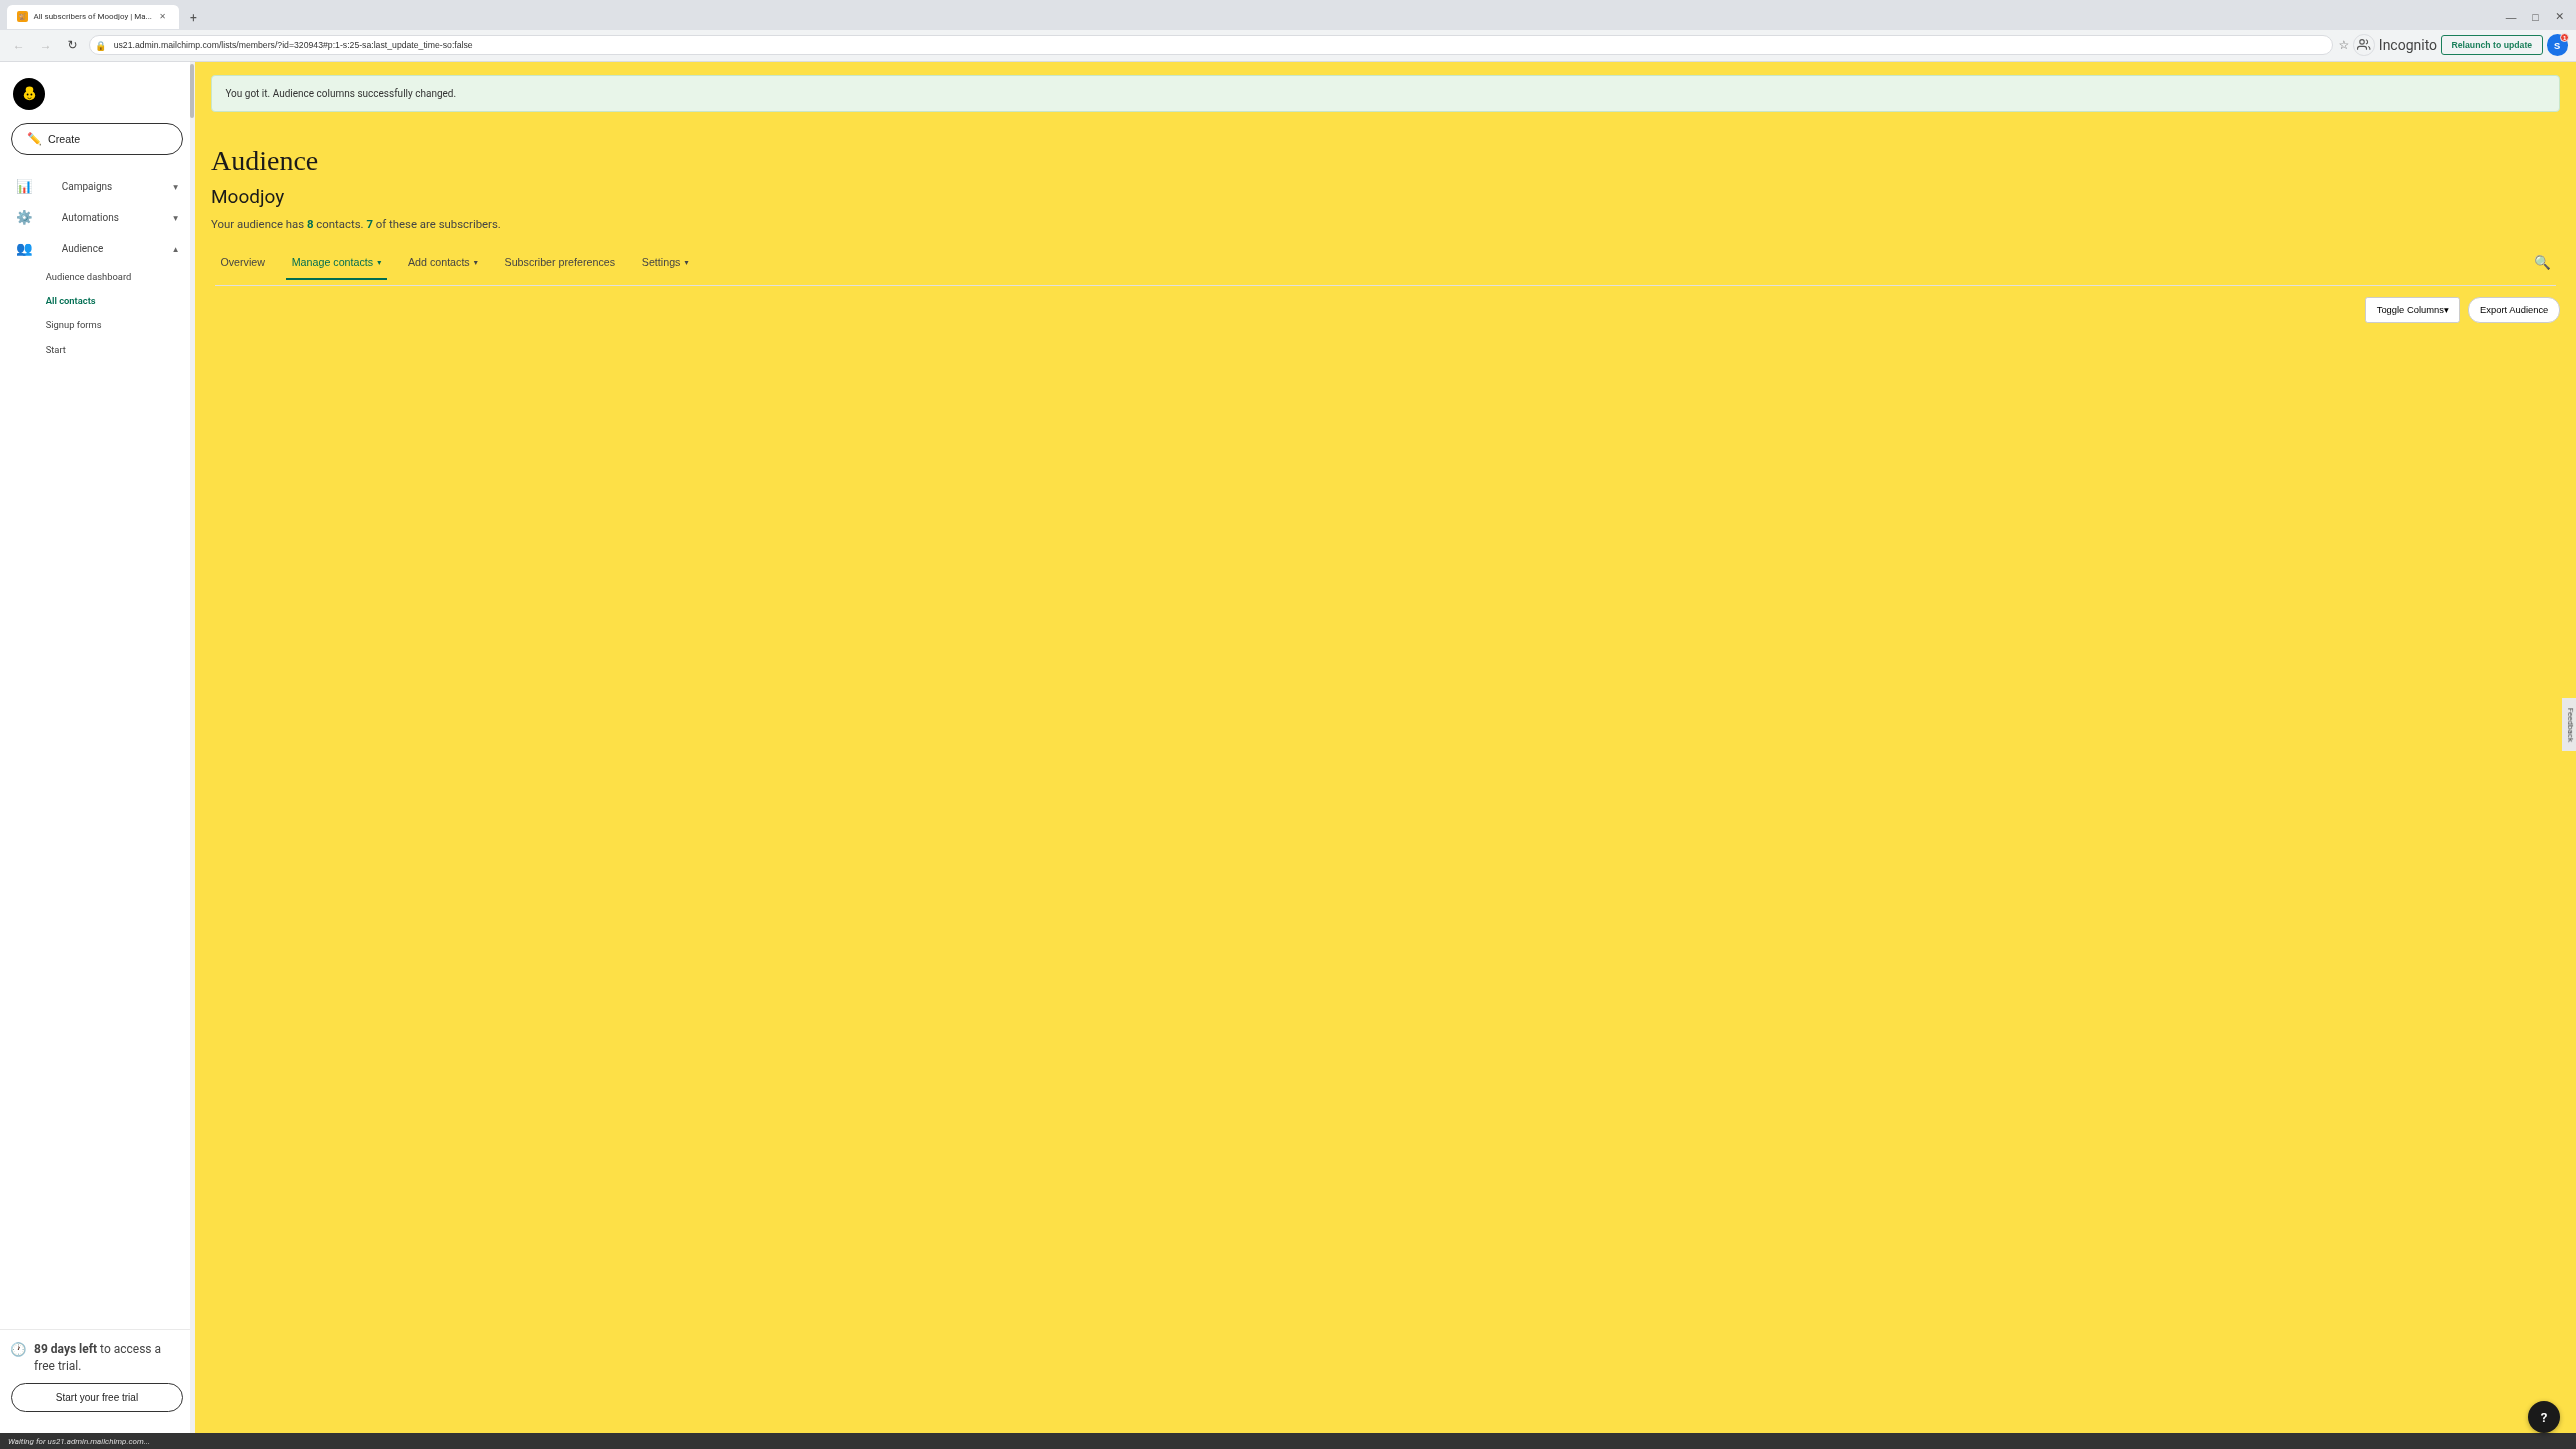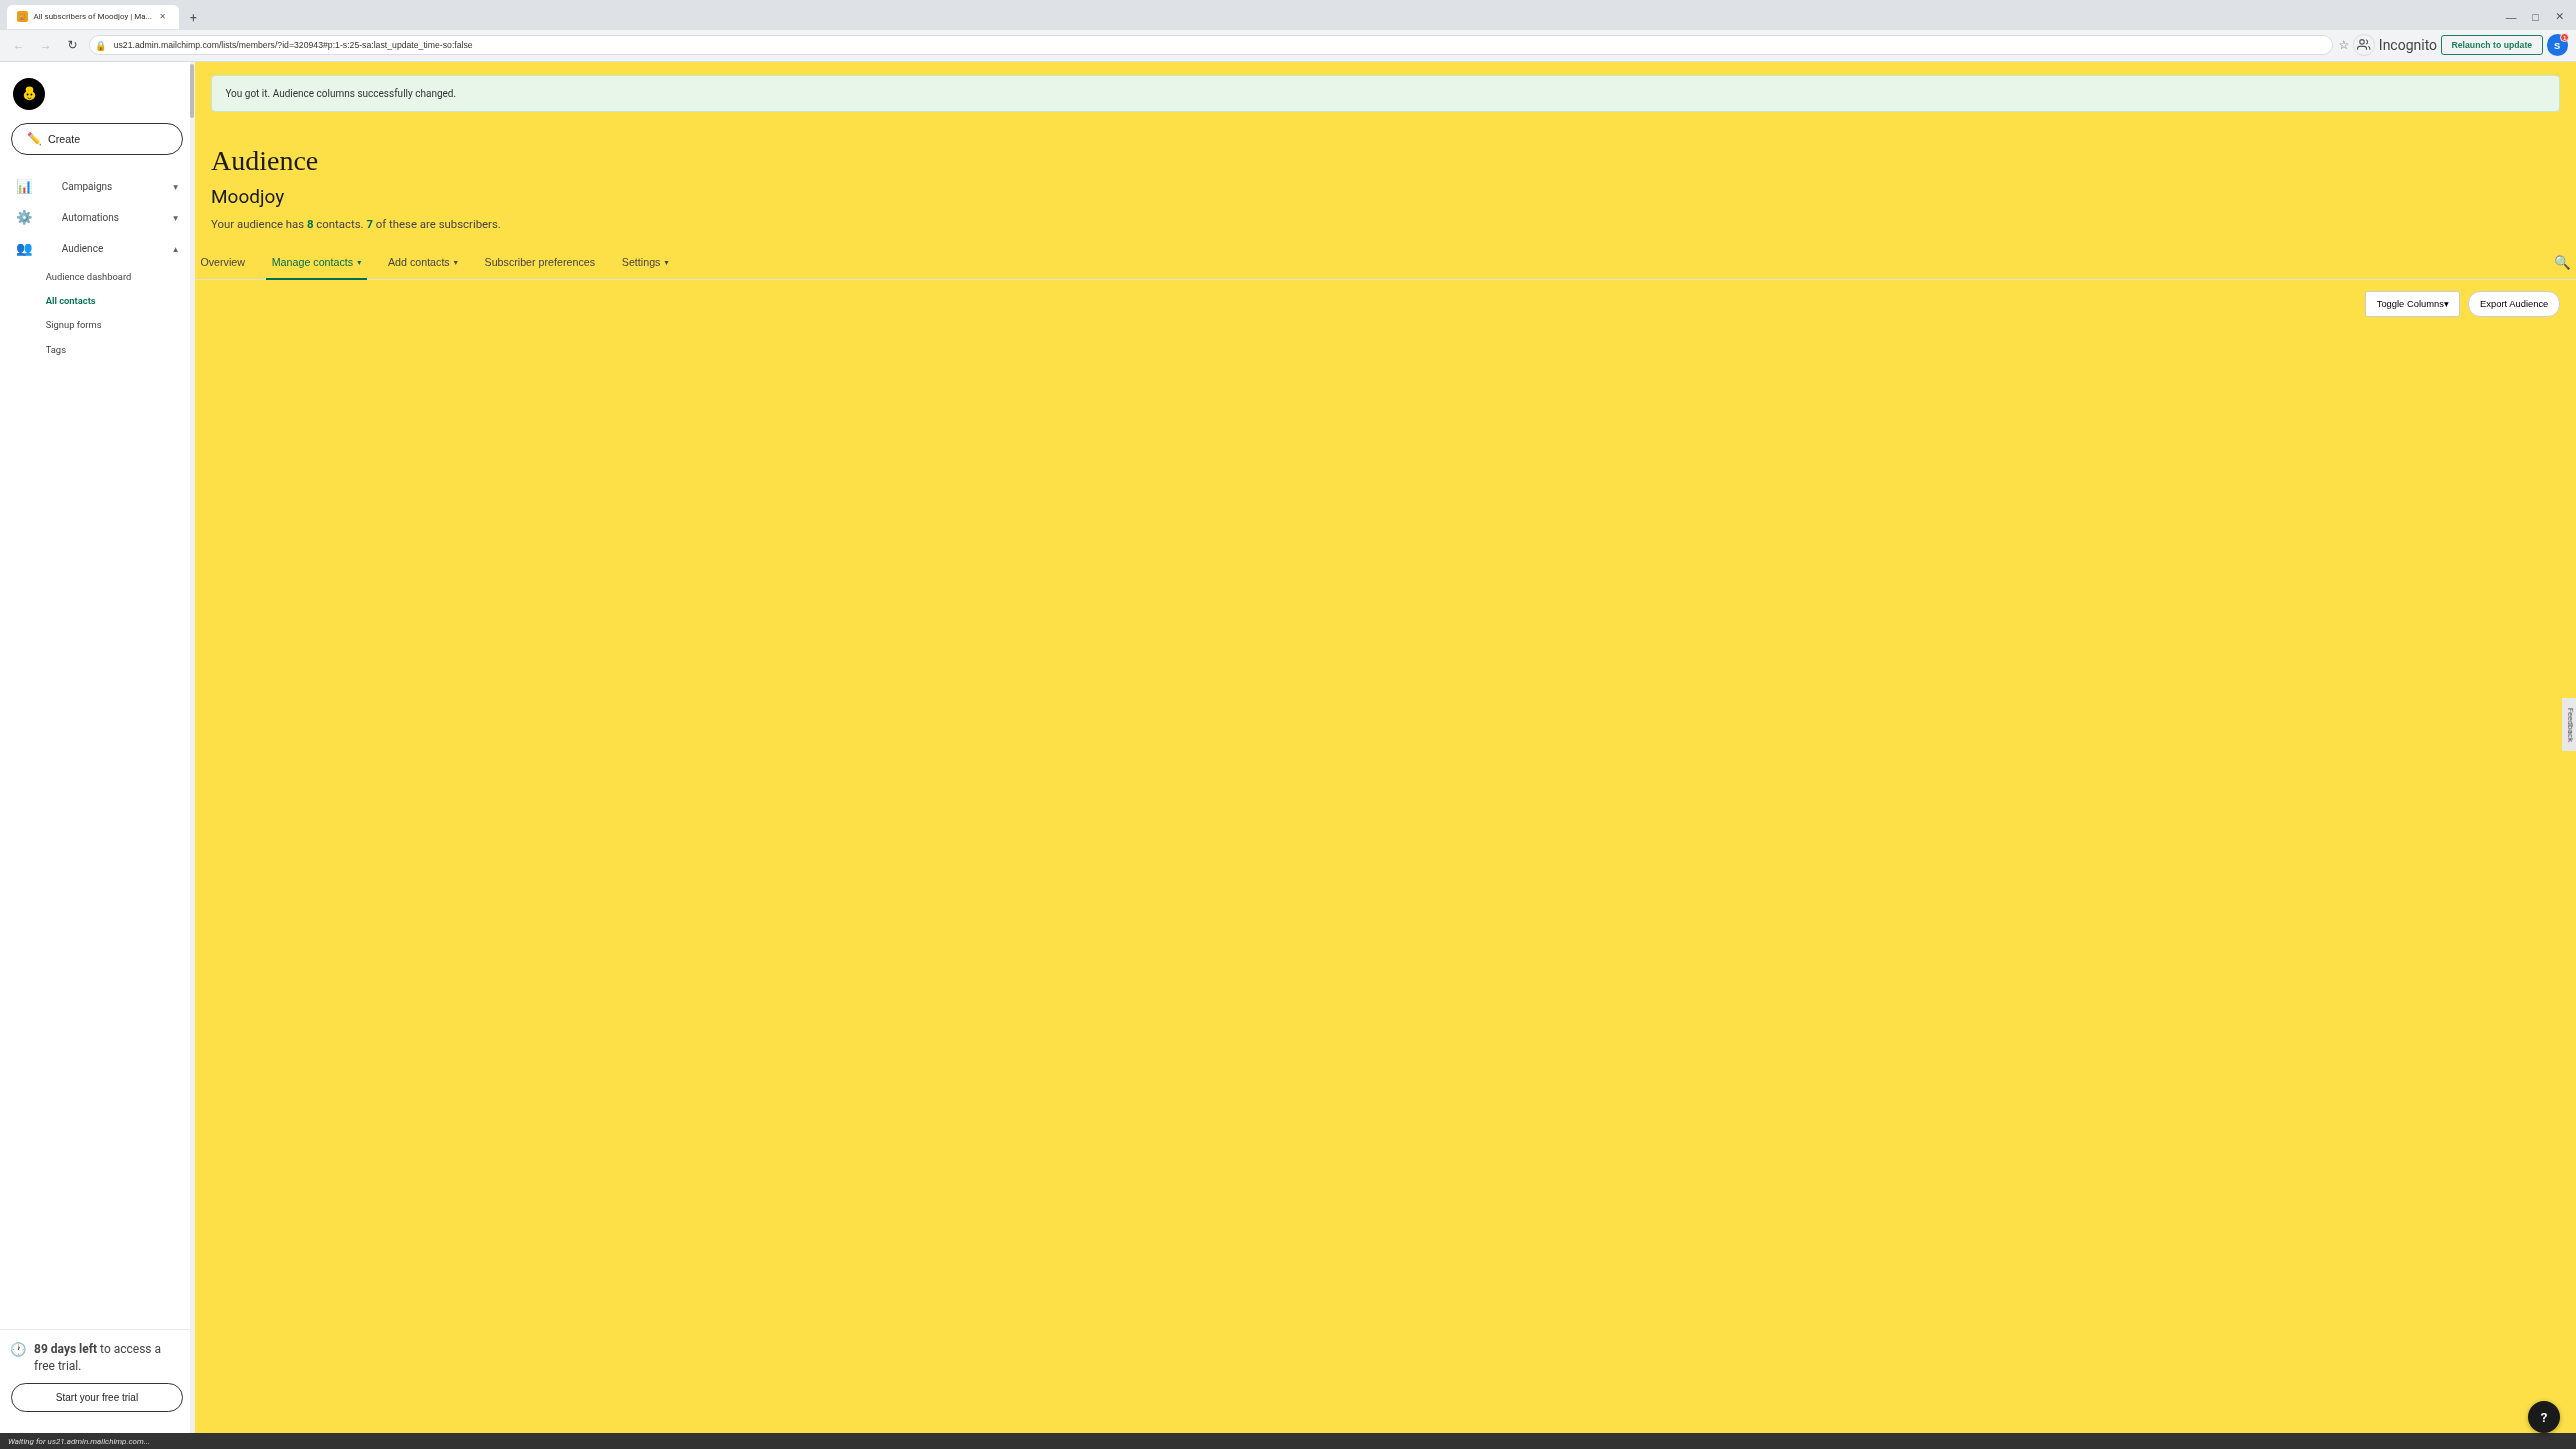--- a/index.html
+++ b/index.html
@@ -63,21 +63,21 @@
     .main-content { flex: 1; overflow-y: auto; background: #fde047; position: relative; }
 
     .success-banner { background: #e8f5e9; border: 0.7px solid #c8e6c9; margin: 13.4px 16px; padding: 12px 13.4px; border-radius: 4px; font-size: 10px; color: #333; }
 
     .page-header { padding: 20px 16px 13.4px; }
     .page-title { font-size: 28px; font-weight: 400; color: #1a1a1a; font-family: Georgia, serif; margin-bottom: 8px; }
     .audience-name { font-size: 19px; color: #1a1a1a; margin-bottom: 8px; }
     .audience-stats { font-size: 11.4px; color: #444; line-height: 1.5; }
     .stat-highlight { color: #006e52; font-weight: 700; }
 
-    .tabs-nav { border-bottom: 0.7px solid #e0e0e0; margin: 0 0; display: flex; align-items: center; padding-bottom: 0; }
+    .tabs-nav { border-bottom: 0.7px solid #e0e0e0; margin: 0 20px; display: flex; align-items: center; padding-bottom: 6px; }
     .tab-btn { padding: 9.4px 5.4px; font-size: 10.7px; color: #444; cursor: pointer; border: none; background: transparent; border-bottom: 2px solid transparent; margin-bottom: -0.7px; display: flex; align-items: center; gap: 4px; margin-right: 16px; }
     .tab-btn.active { color: #006e52; border-bottom-color: #006e52; font-weight: 500; }
     .tab-btn .tab-chevron { font-size: 8px; }
     .tab-search { margin-left: auto; padding: 5.4px; background: transparent; border: none; cursor: pointer; font-size: 13.4px; color: #444; }
 
     .content-actions { padding: 10.7px 16px; display: flex; justify-content: flex-end; gap: 8px; }
     .toggle-columns-btn { background: #fff; border: 0.7px solid #ccc; border-radius: 2.7px; padding: 6.7px 10.7px; font-size: 9.4px; cursor: pointer; display: flex; align-items: center; gap: 0; }
     .export-btn { background: #fff; border: 0.7px solid #ccc; border-radius: 12px; padding: 6.7px 10.7px; font-size: 9.4px; cursor: pointer; font-weight: 500; }
 
     
@@ -174,21 +174,21 @@
         <div class="nav-item">
           <span class="nav-icon">👥</span>
           <span class="nav-label">Audience</span>
           <span class="nav-chevron">▴</span>
         </div>
 
         <div class="sub-nav">
           <span class="sub-nav-item">Audience dashboard</span>
           <span class="sub-nav-item active">All contacts</span>
           <span class="sub-nav-item">Signup forms</span>
-          <span class="sub-nav-item">Tags</span>
+          <span class="sub-nav-item">Start</span>
         </div>
 
         <div class="sidebar-footer">
           <div class="trial-info">
             <span class="clock-icon">🕐</span>
             <div>
               <span class="trial-text"><strong>89 days left</strong> <span>to access a free trial.</span></span>
             </div>
           </div>
           <button class="start-trial-btn">Start your free trial</button>

